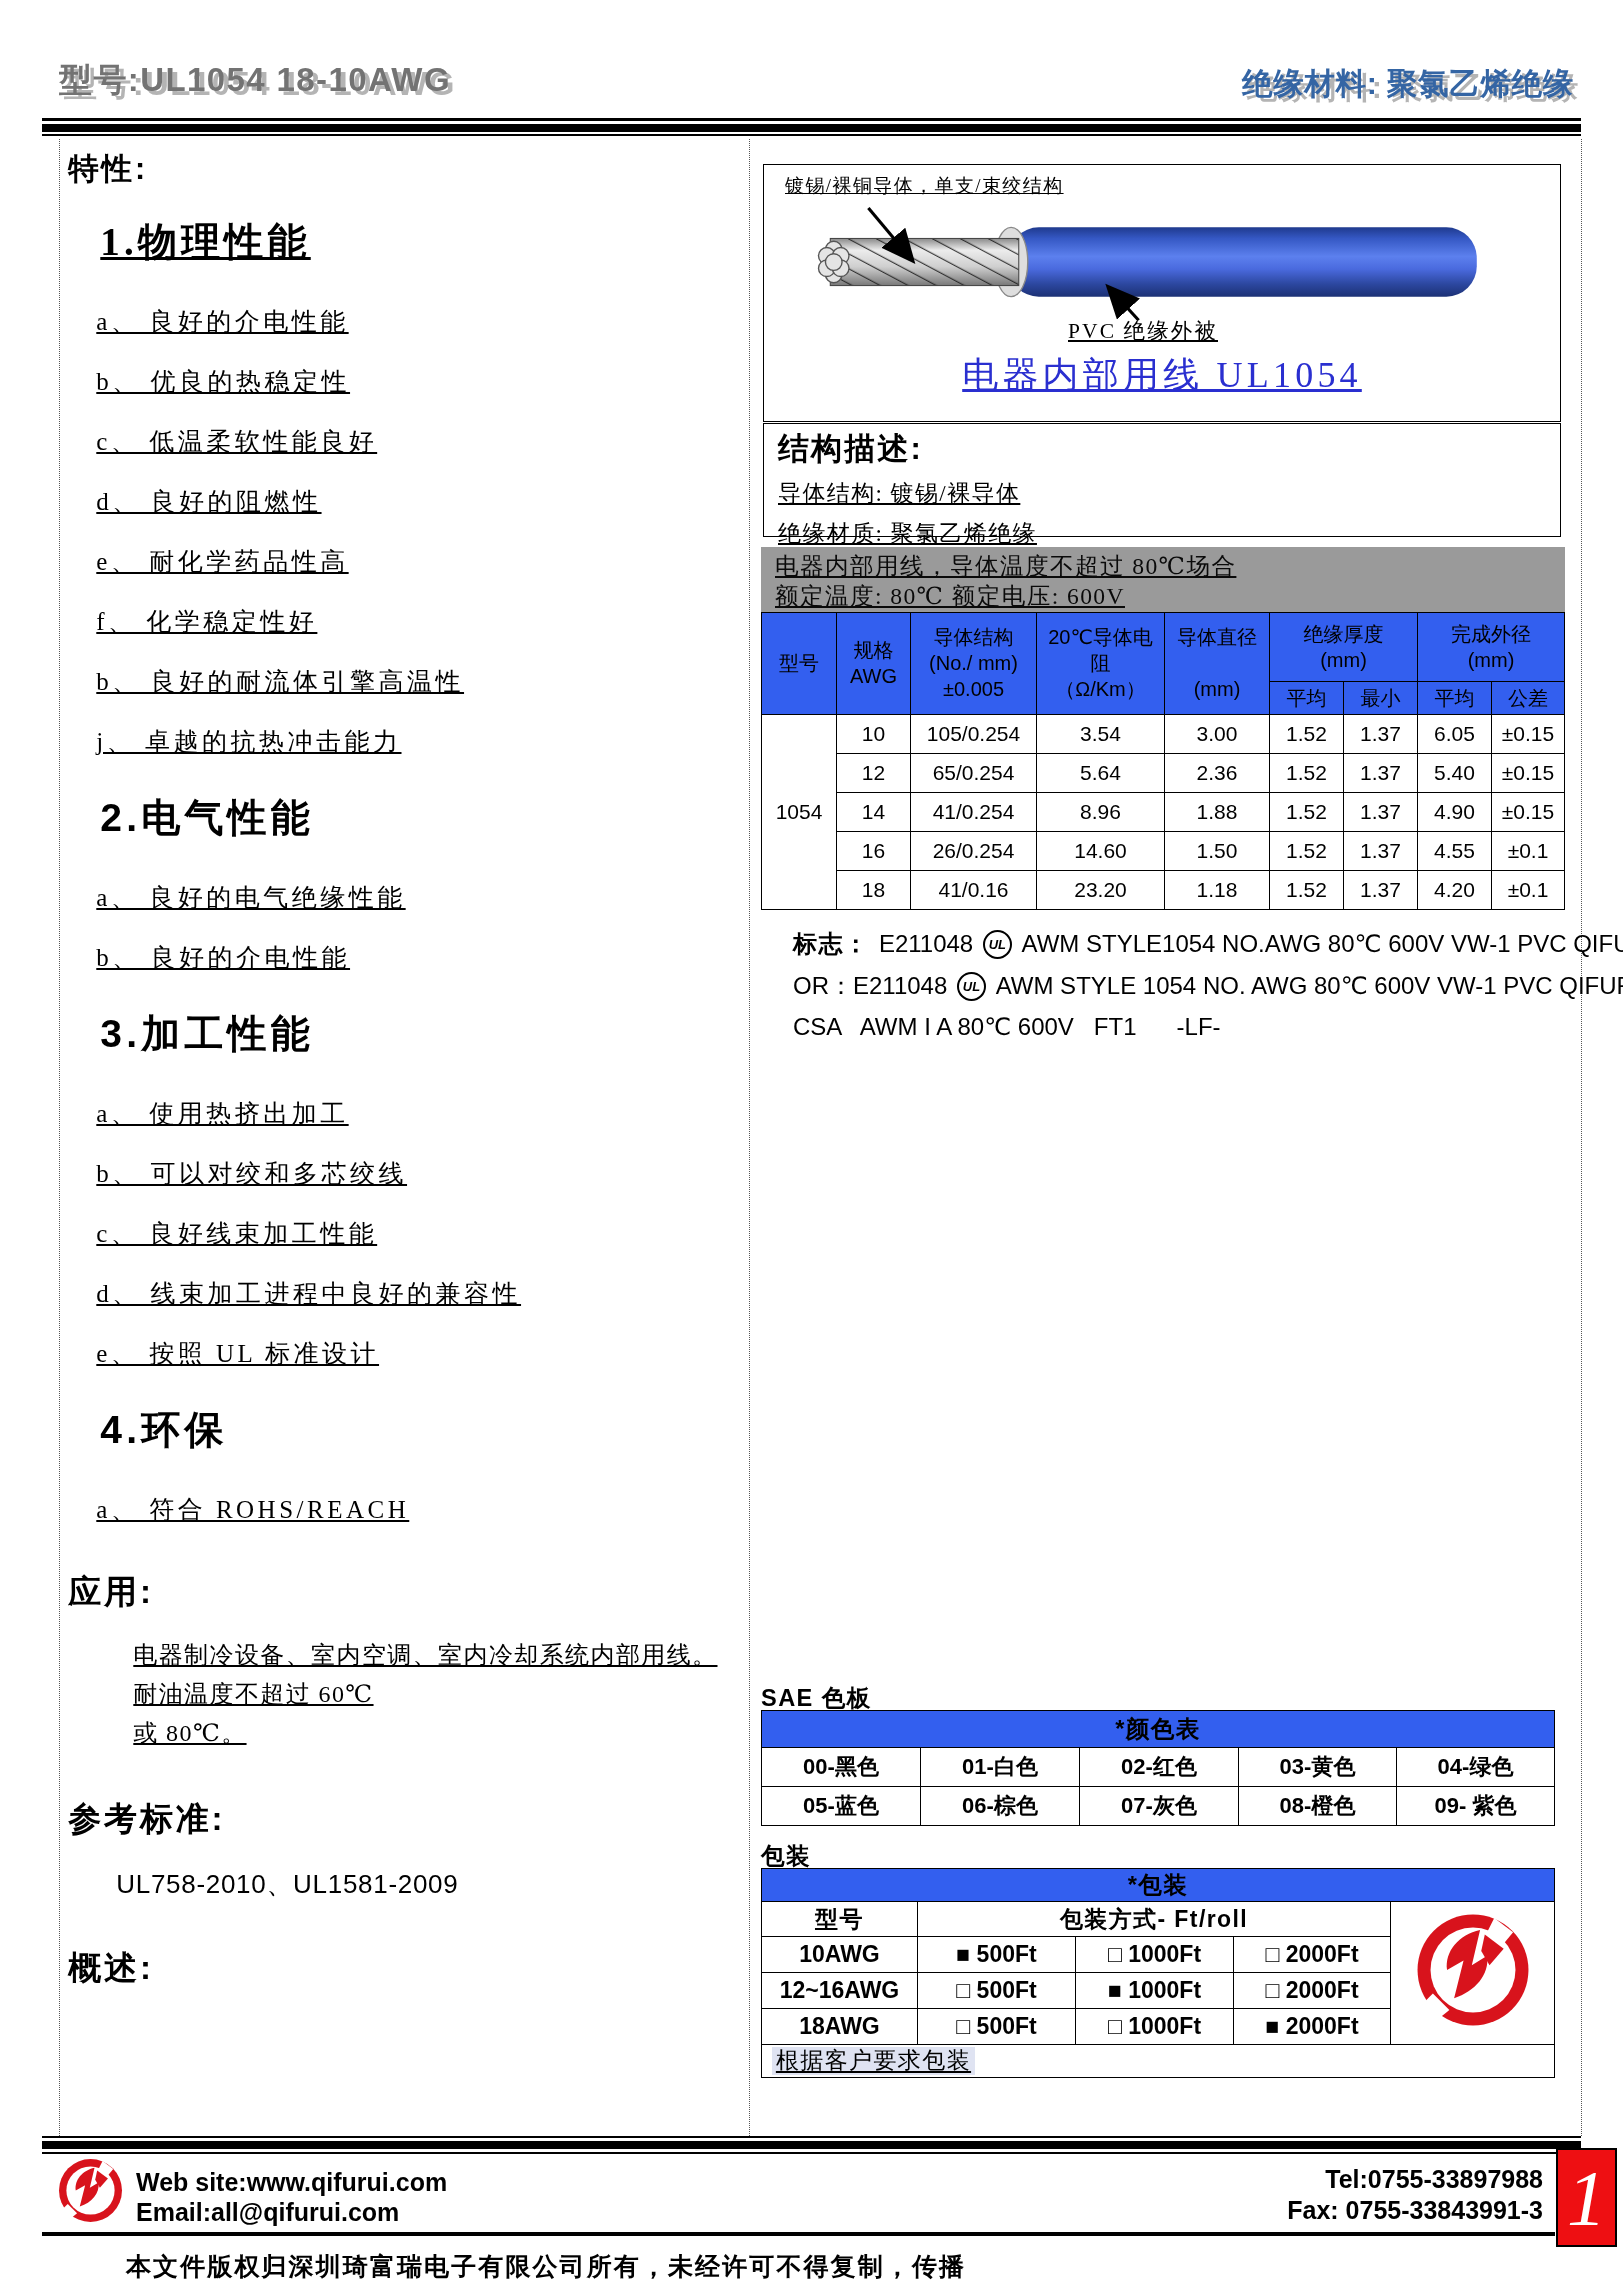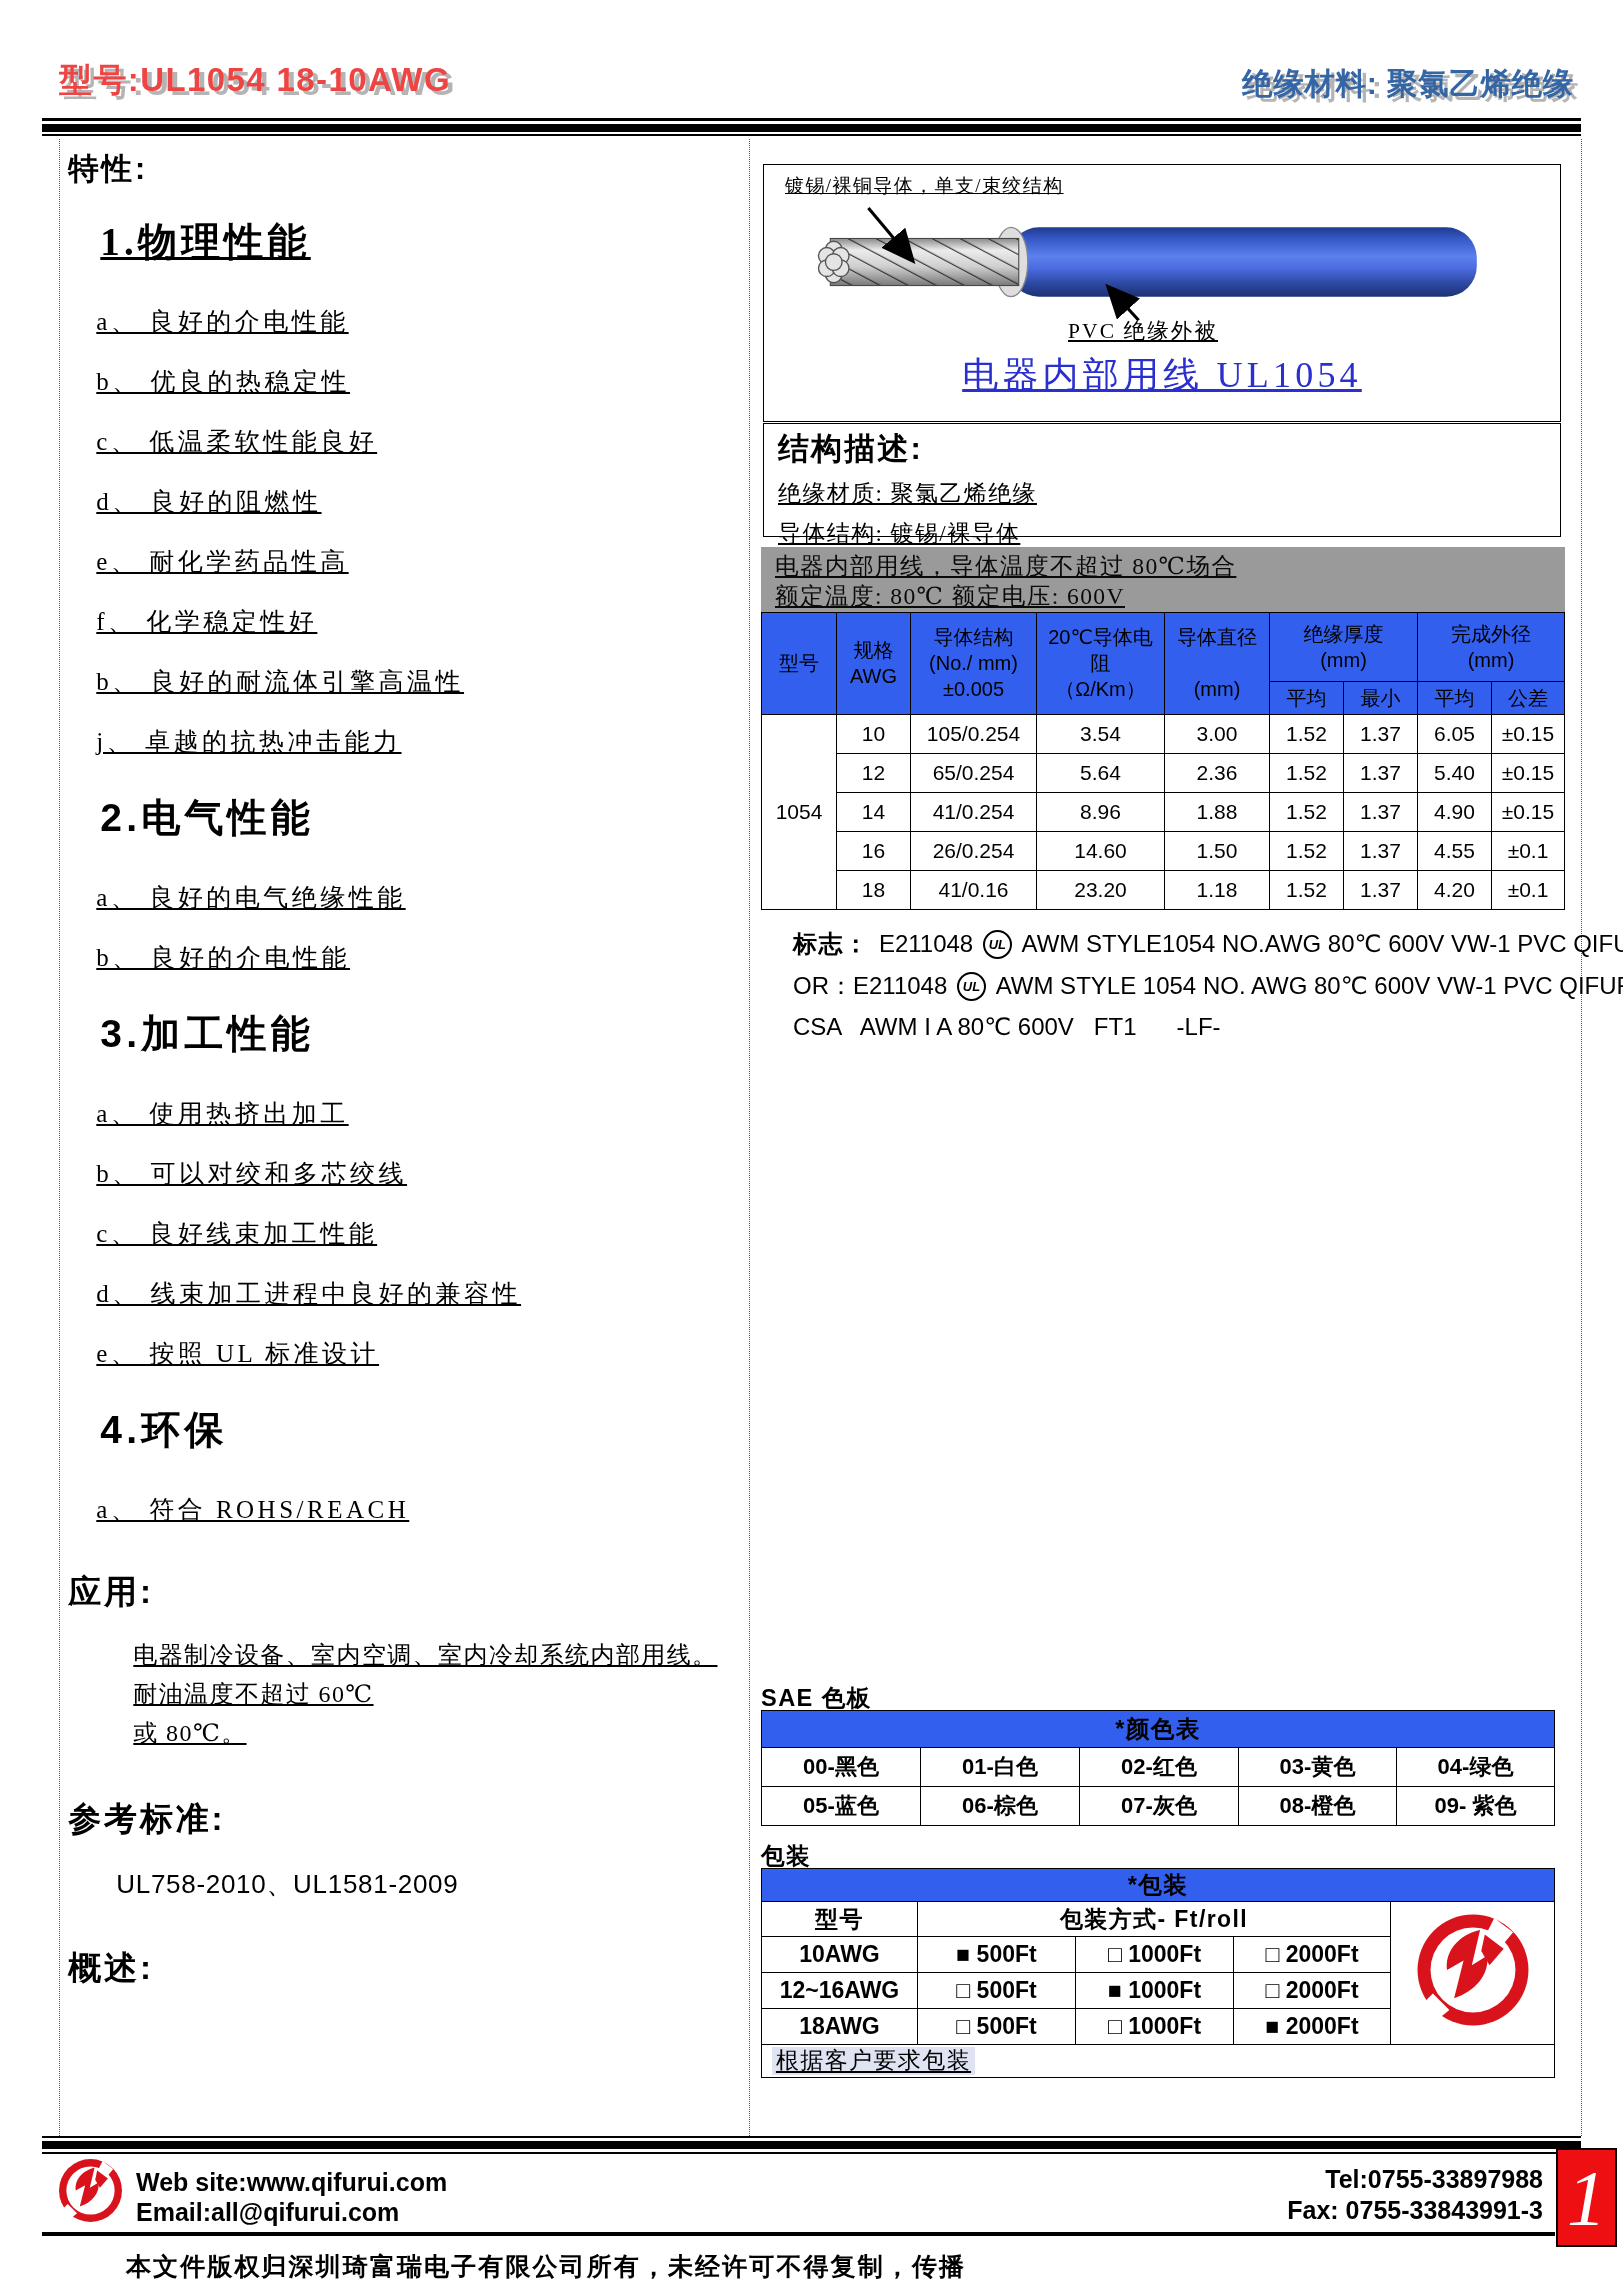--- a/index.html
+++ b/index.html
@@ -4,21 +4,21 @@
 <style>
   * { box-sizing: border-box; margin: 0; padding: 0; }
   html,body { background:#fff; }
   body { font-family:"Liberation Sans","DejaVu Sans",sans-serif; color:#000; }
   .page { position:relative; width:1623px; height:2295px; background:#fff; overflow:hidden; }
 
   .serif { font-family:"Liberation Serif","DejaVu Serif",serif;text-decoration:underline; }
 
   
   .hdr-left { position:absolute; left:59px; top:58px; font-size:33px; font-weight:bold;
-              color:#ef4444; letter-spacing:1.4px; text-shadow:4.9px 3.5px 0 #b4b4b4; }
+              color:#737373; letter-spacing:1.4px; text-shadow:4.9px 3.5px 0 #b4b4b4; }
   .hdr-right { position:absolute; right:49px; top:64px; font-size:30.5px; font-weight:bold;
                color:#3465a4; letter-spacing:0.7px; text-shadow:4.9px 3.5px 0 #b4b4b4; }
   .band-top-1 { position:absolute; left:42px; right:42px; top:118px; height:2.8px; background:#000; }
   .band-top-2 { position:absolute; left:42px; right:42px; top:124px; height:7.6px; background:#000; }
   .band-top-3 { position:absolute; left:42px; right:42px; top:134px; height:2.1px; background:#000; }
 
   
   .v-dot { position:absolute; top:139px; height:1997px; width:0; border-left:1.4px dotted #555; }
   .v-dot.l { left:59px; } .v-dot.m { left:749px; } .v-dot.r { left:1581px; }
 
@@ -207,22 +207,22 @@
       <line x1="150" y1="62" x2="212" y2="136" stroke="#000" stroke-width="4.5" marker-end="url(#ah)"></line>
       <line x1="540" y1="224" x2="498" y2="178" stroke="#000" stroke-width="4.5" marker-end="url(#ah)"></line>
     </svg>
     <div class="fig-label-cond serif">镀锡/裸铜导体，单支/束绞结构</div>
     <div class="fig-label-pvc serif">PVC 绝缘外被</div>
     <div class="fig-caption serif">电器内部用线 UL1054</div>
   </div>
 
   <div class="struct-box">
     <div class="struct-title">结构描述:</div>
+    <div class="struct-line serif">导体结构: 镀锡/裸导体</div>
     <div class="struct-line serif">绝缘材质: 聚氯乙烯绝缘</div>
-    <div class="struct-line serif">导体结构: 镀锡/裸导体</div>
   </div>
 
   <div class="banner">
     <div class="serif">电器内部用线，导体温度不超过 80℃场合</div>
     <div class="serif">额定温度: 80℃ 额定电压: 600V</div>
   </div>
 
   <table class="spec-table">
     <colgroup>
       <col style="width:75px">

